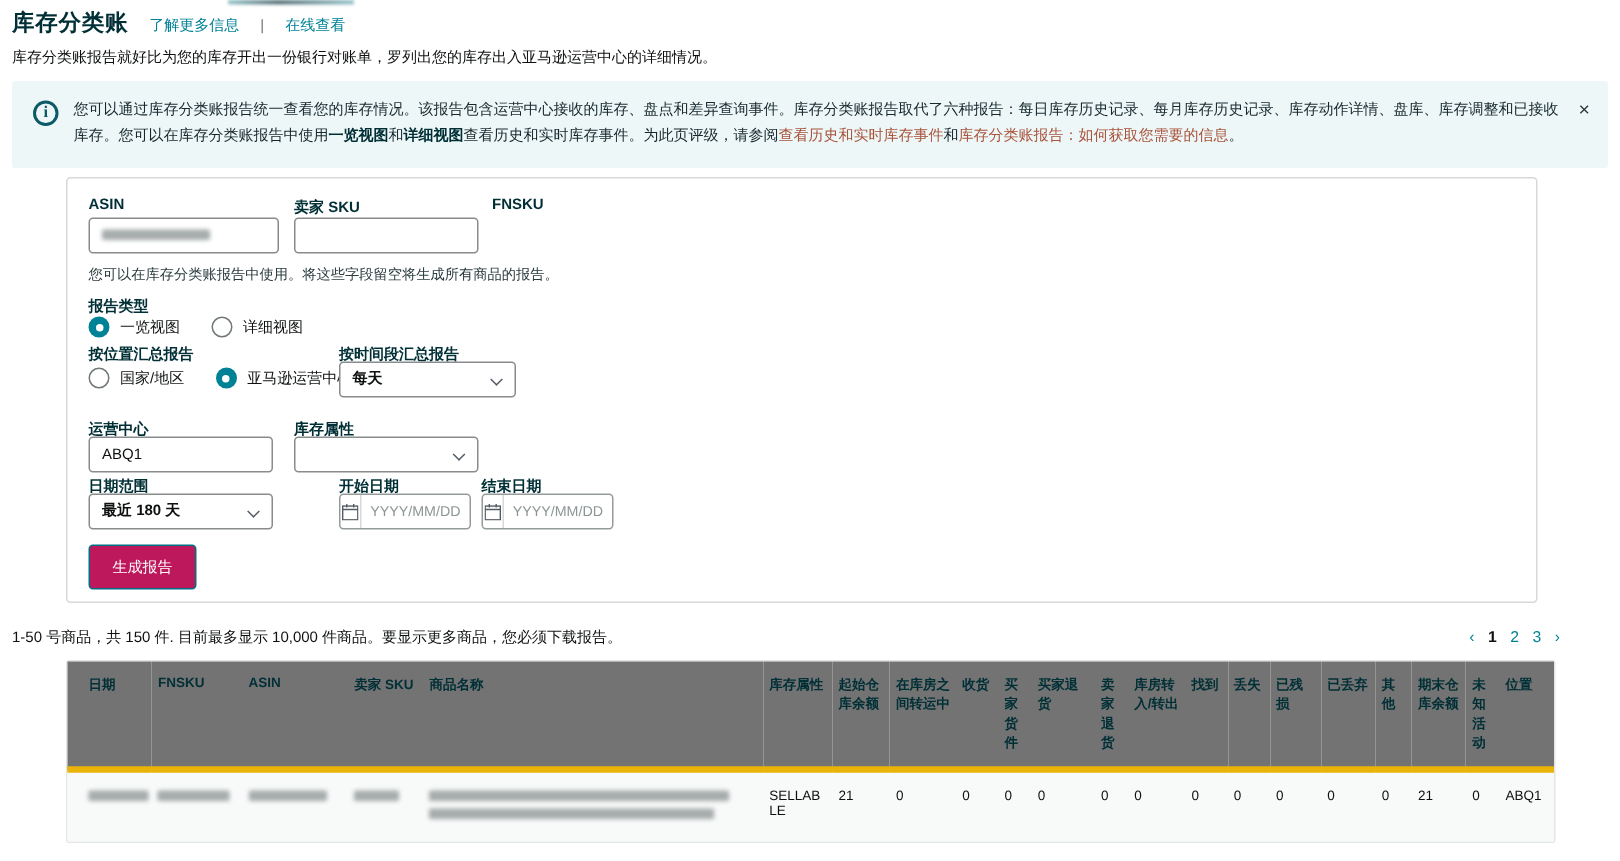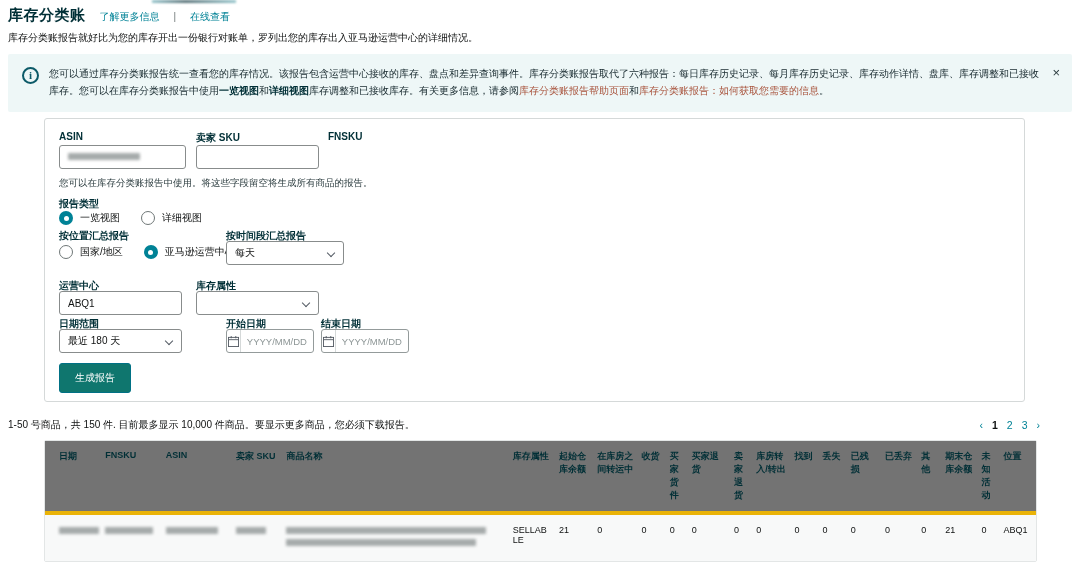--- a/index.html
+++ b/index.html
@@ -34,40 +34,40 @@
   .tab { font-size:10.5px; font-weight:bold; color:#0f1111; padding-bottom:6px; cursor:pointer; }
   .tab.active { color:#008296; border-bottom:2px solid #008296; }
 
   
   .panel { position:relative; margin:6px 55px 0 44px; height:284px;
     border:1px solid #d5d9d9; border-radius:3px; background:#fff; }
   .flabel { position:absolute; font-size:10px; font-weight:bold; color:#002f36; white-space:nowrap; }
   .input-box { position:absolute; height:24px; border:1px solid #888c8c; border-radius:3px;
     background:#fff; font-size:10px; color:#0f1111; padding:0 8px; line-height:22px; }
   input.input-box { display:block; }
-  .select-box { cursor:pointer; }
+  .select-box { cursor:pointer;font-weight:bold; }
   .chev { position:absolute; right:9px; top:8px; width:6px; height:6px;
     border-right:1.5px solid #545b64; border-bottom:1.5px solid #545b64; transform:rotate(45deg); }
   .helper { position:absolute; left:14px; top:58px; font-size:9.5px; color:#2a3b3e; }
 
   .radio-row { position:absolute; display:flex; align-items:center; gap:7px; }
   .radio { width:14px; height:14px; border-radius:50%; border:1px solid #6f7777; background:#fff;
     flex:0 0 auto; cursor:pointer; position:relative; }
   .radio.checked { border:none; background:#008296; }
   .radio.checked::after { content:""; position:absolute; left:4.5px; top:4.5px; width:5px; height:5px;
     border-radius:50%; background:#fff; }
   .rlabel { font-size:10px; color:#0f1111; margin-right:14px; }
 
   .date-box { position:absolute; height:24px; border:1px solid #949b9b; border-radius:3px;
     background:#fff; display:flex; align-items:center; }
   .cal { width:22px; height:100%; display:flex; align-items:center; justify-content:center;
     border-right:1px solid #d5d9d9; cursor:pointer; }
   .date-ph { font-size:9.5px; color:#8d9696; padding:0 6px; }
 
-  .gen-btn { position:absolute; left:14px; top:244px; background:#0f766e; color:#fff;
+  .gen-btn { position:absolute; left:14px; top:244px; background:#be185d; color:#fff;
     border:1px solid #007185; border-radius:3px; font-size:10px; padding:7px 15px; cursor:pointer;
     font-family:inherit; }
 
   
   .results-bar { margin:16px 8px 0 8px; display:flex; justify-content:space-between; align-items:center; }
   .summary { font-size:10px; color:#0f1111; }
   .pagination { display:flex; gap:9px; font-size:10.5px; margin-right:32px; }
   .pg { color:#008296; cursor:pointer; }
   .pg.current { color:#0f1111; font-weight:bold; cursor:default; }
 
@@ -92,21 +92,21 @@
   <div class="titlebar">
     <h1>库存分类账</h1>
     <span class="hlink">了解更多信息</span>
     <span class="sep">|</span>
     <span class="hlink">在线查看</span>
   </div>
   <p class="subtitle">库存分类账报告就好比为您的库存开出一份银行对账单，罗列出您的库存出入亚马逊运营中心的详细情况。</p>
 
   <div class="banner">
     <div class="info-icon">i</div>
-    <div class="banner-text"><span>您可以通过库存分类账报告统一查看您的库存情况。该报告包含运营中心接收的库存、盘点和差异查询事件。库存分类账报告取代了六种报告：每日库存历史记录、每月库存历史记录、库存动作详情、盘库、库存调整和已接收库存。您可以在库存分类账报告中使用</span><b>一览视图</b><span>和</span><b>详细视图</b><span>库存调整和已接收库存。有关更多信息，请参阅</span><span class="blink">库存分类账报告帮助页面</span><span>和</span><span class="blink">库存分类账报告：如何获取您需要的信息</span><span>。</span></div>
+    <div class="banner-text"><span>您可以通过库存分类账报告统一查看您的库存情况。该报告包含运营中心接收的库存、盘点和差异查询事件。库存分类账报告取代了六种报告：每日库存历史记录、每月库存历史记录、库存动作详情、盘库、库存调整和已接收库存。您可以在库存分类账报告中使用</span><b>一览视图</b><span>和</span><b>详细视图</b><span>查看历史和实时库存事件。为此页评级，请参阅</span><span class="blink">查看历史和实时库存事件</span><span>和</span><span class="blink">库存分类账报告：如何获取您需要的信息</span><span>。</span></div>
     <div class="banner-close">×</div>
   </div>
 
 
   <div class="panel">
     <span class="flabel" style="left:14px; top:12px">ASIN</span>
     <div class="input-box" style="left:14px; top:26px; width:127px">
       <span class="redact" style="width:72px; margin-top:7px"></span>
     </div>
 

